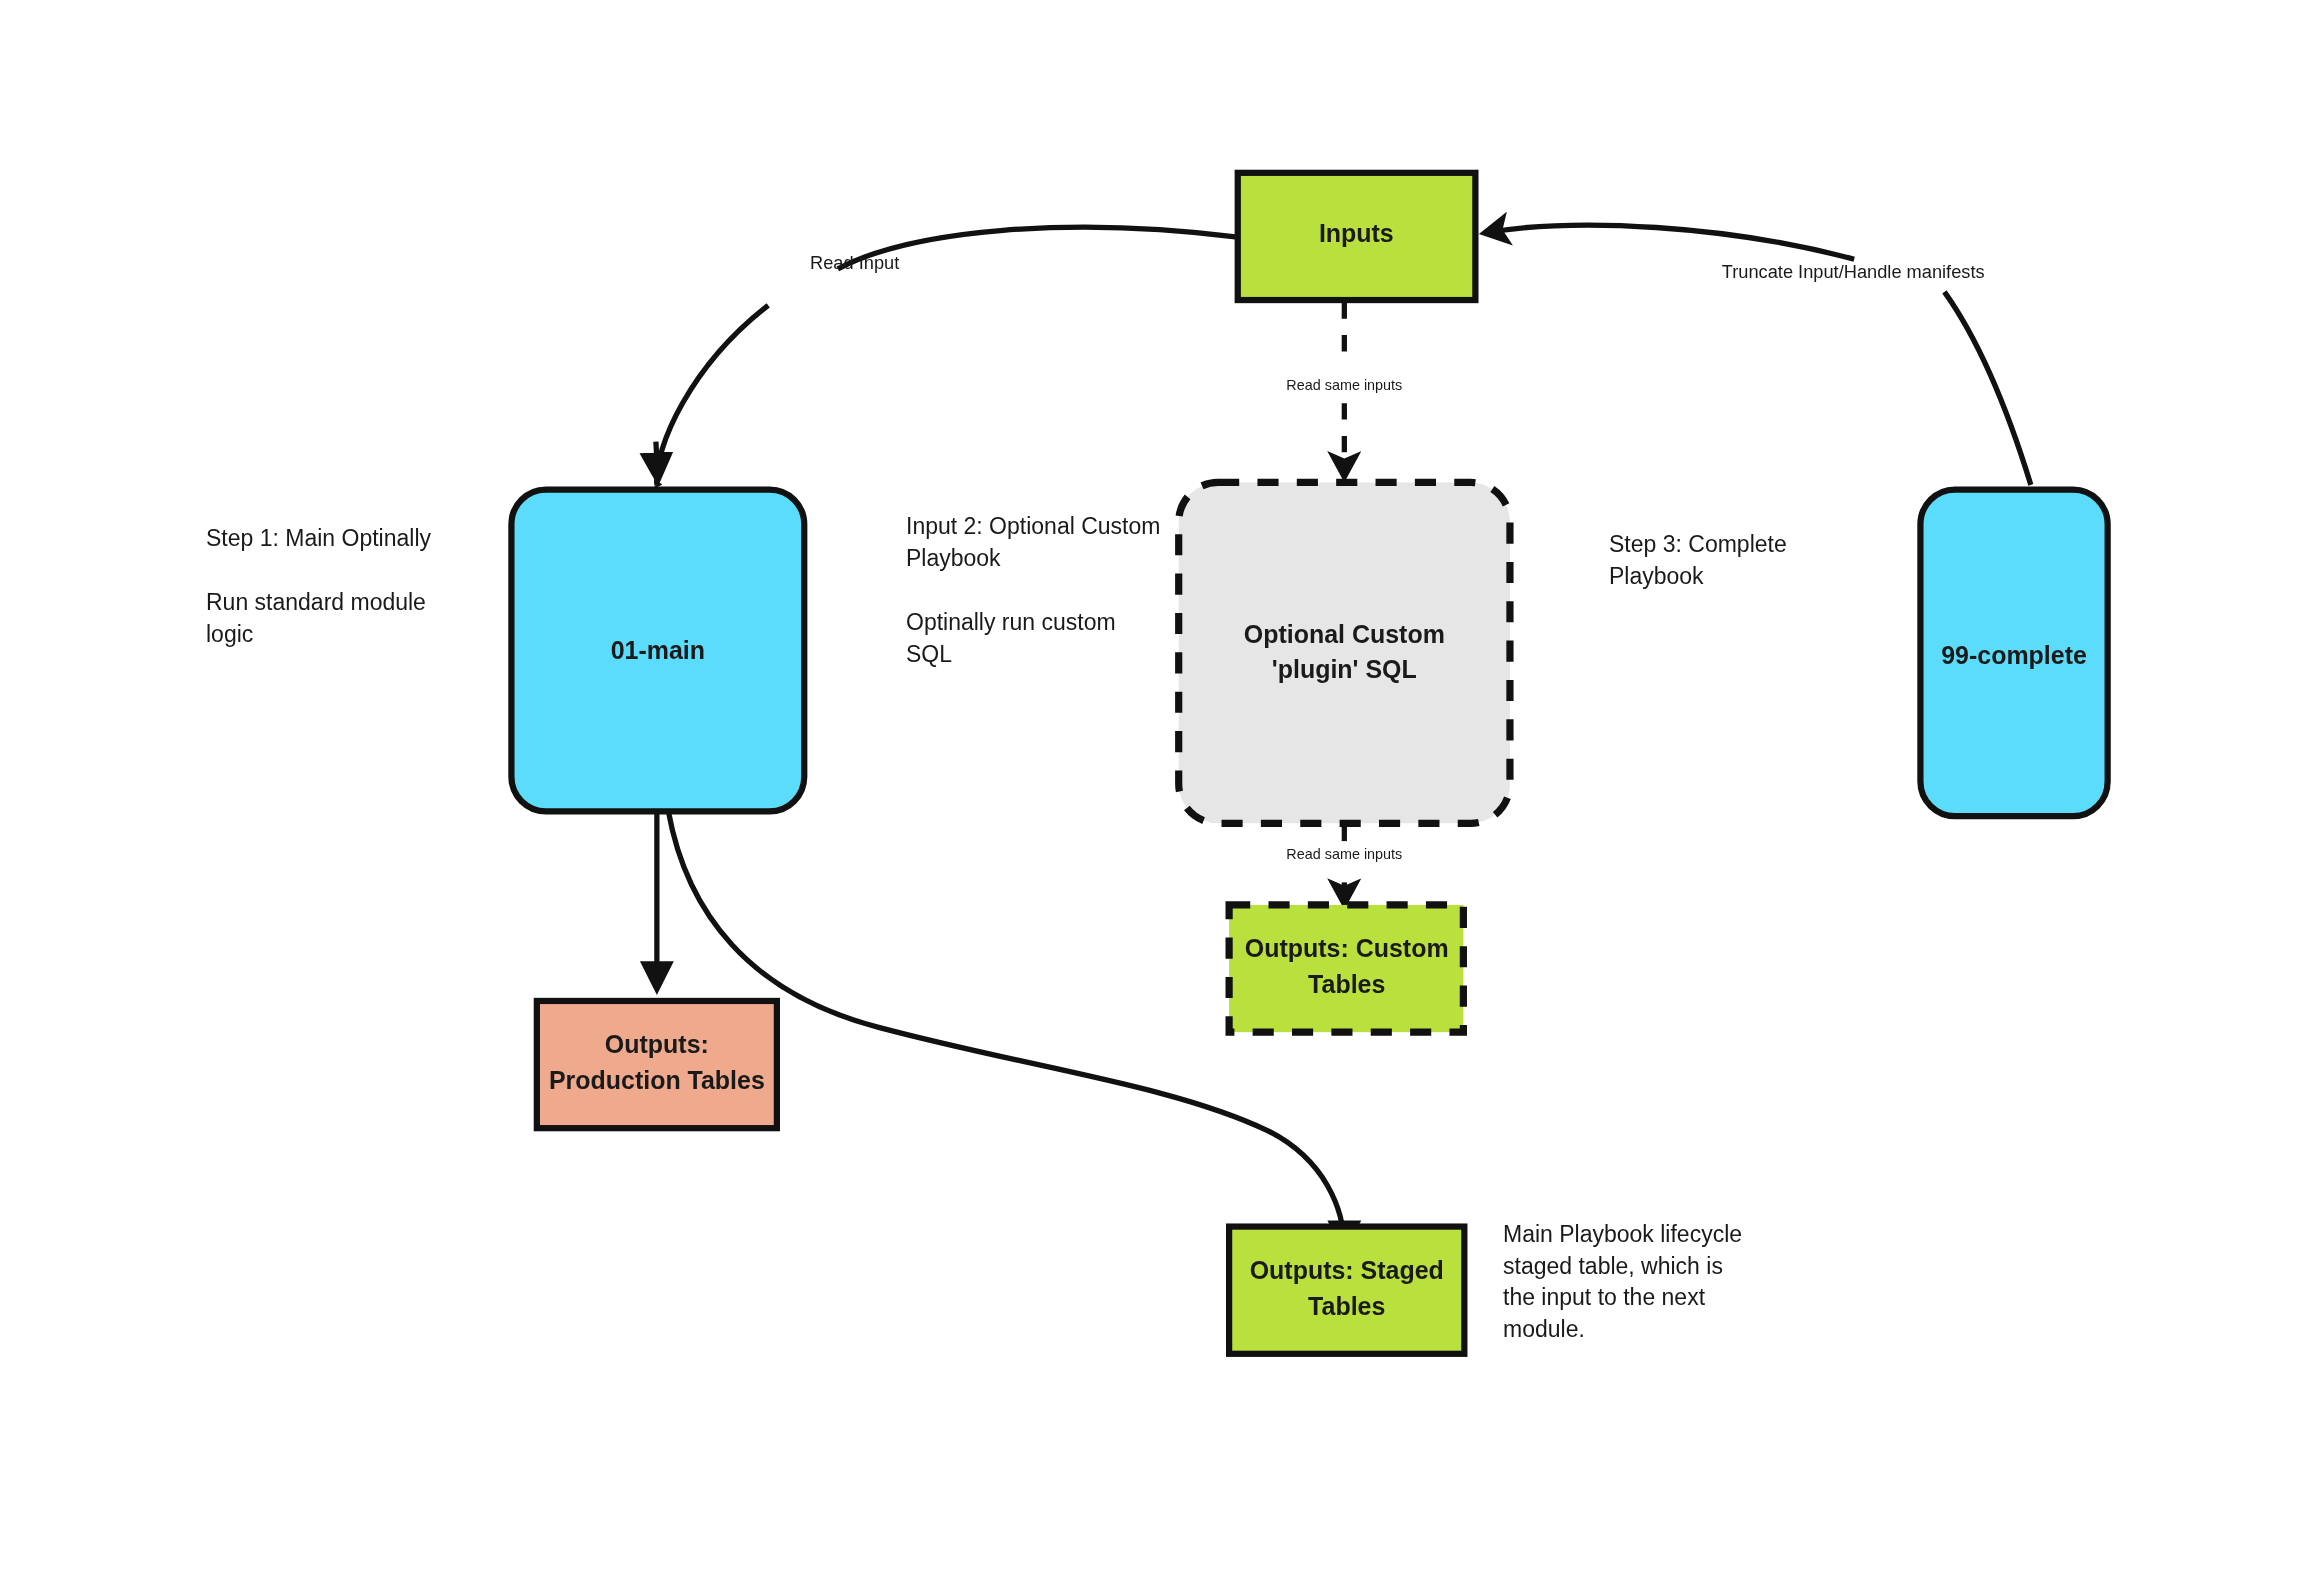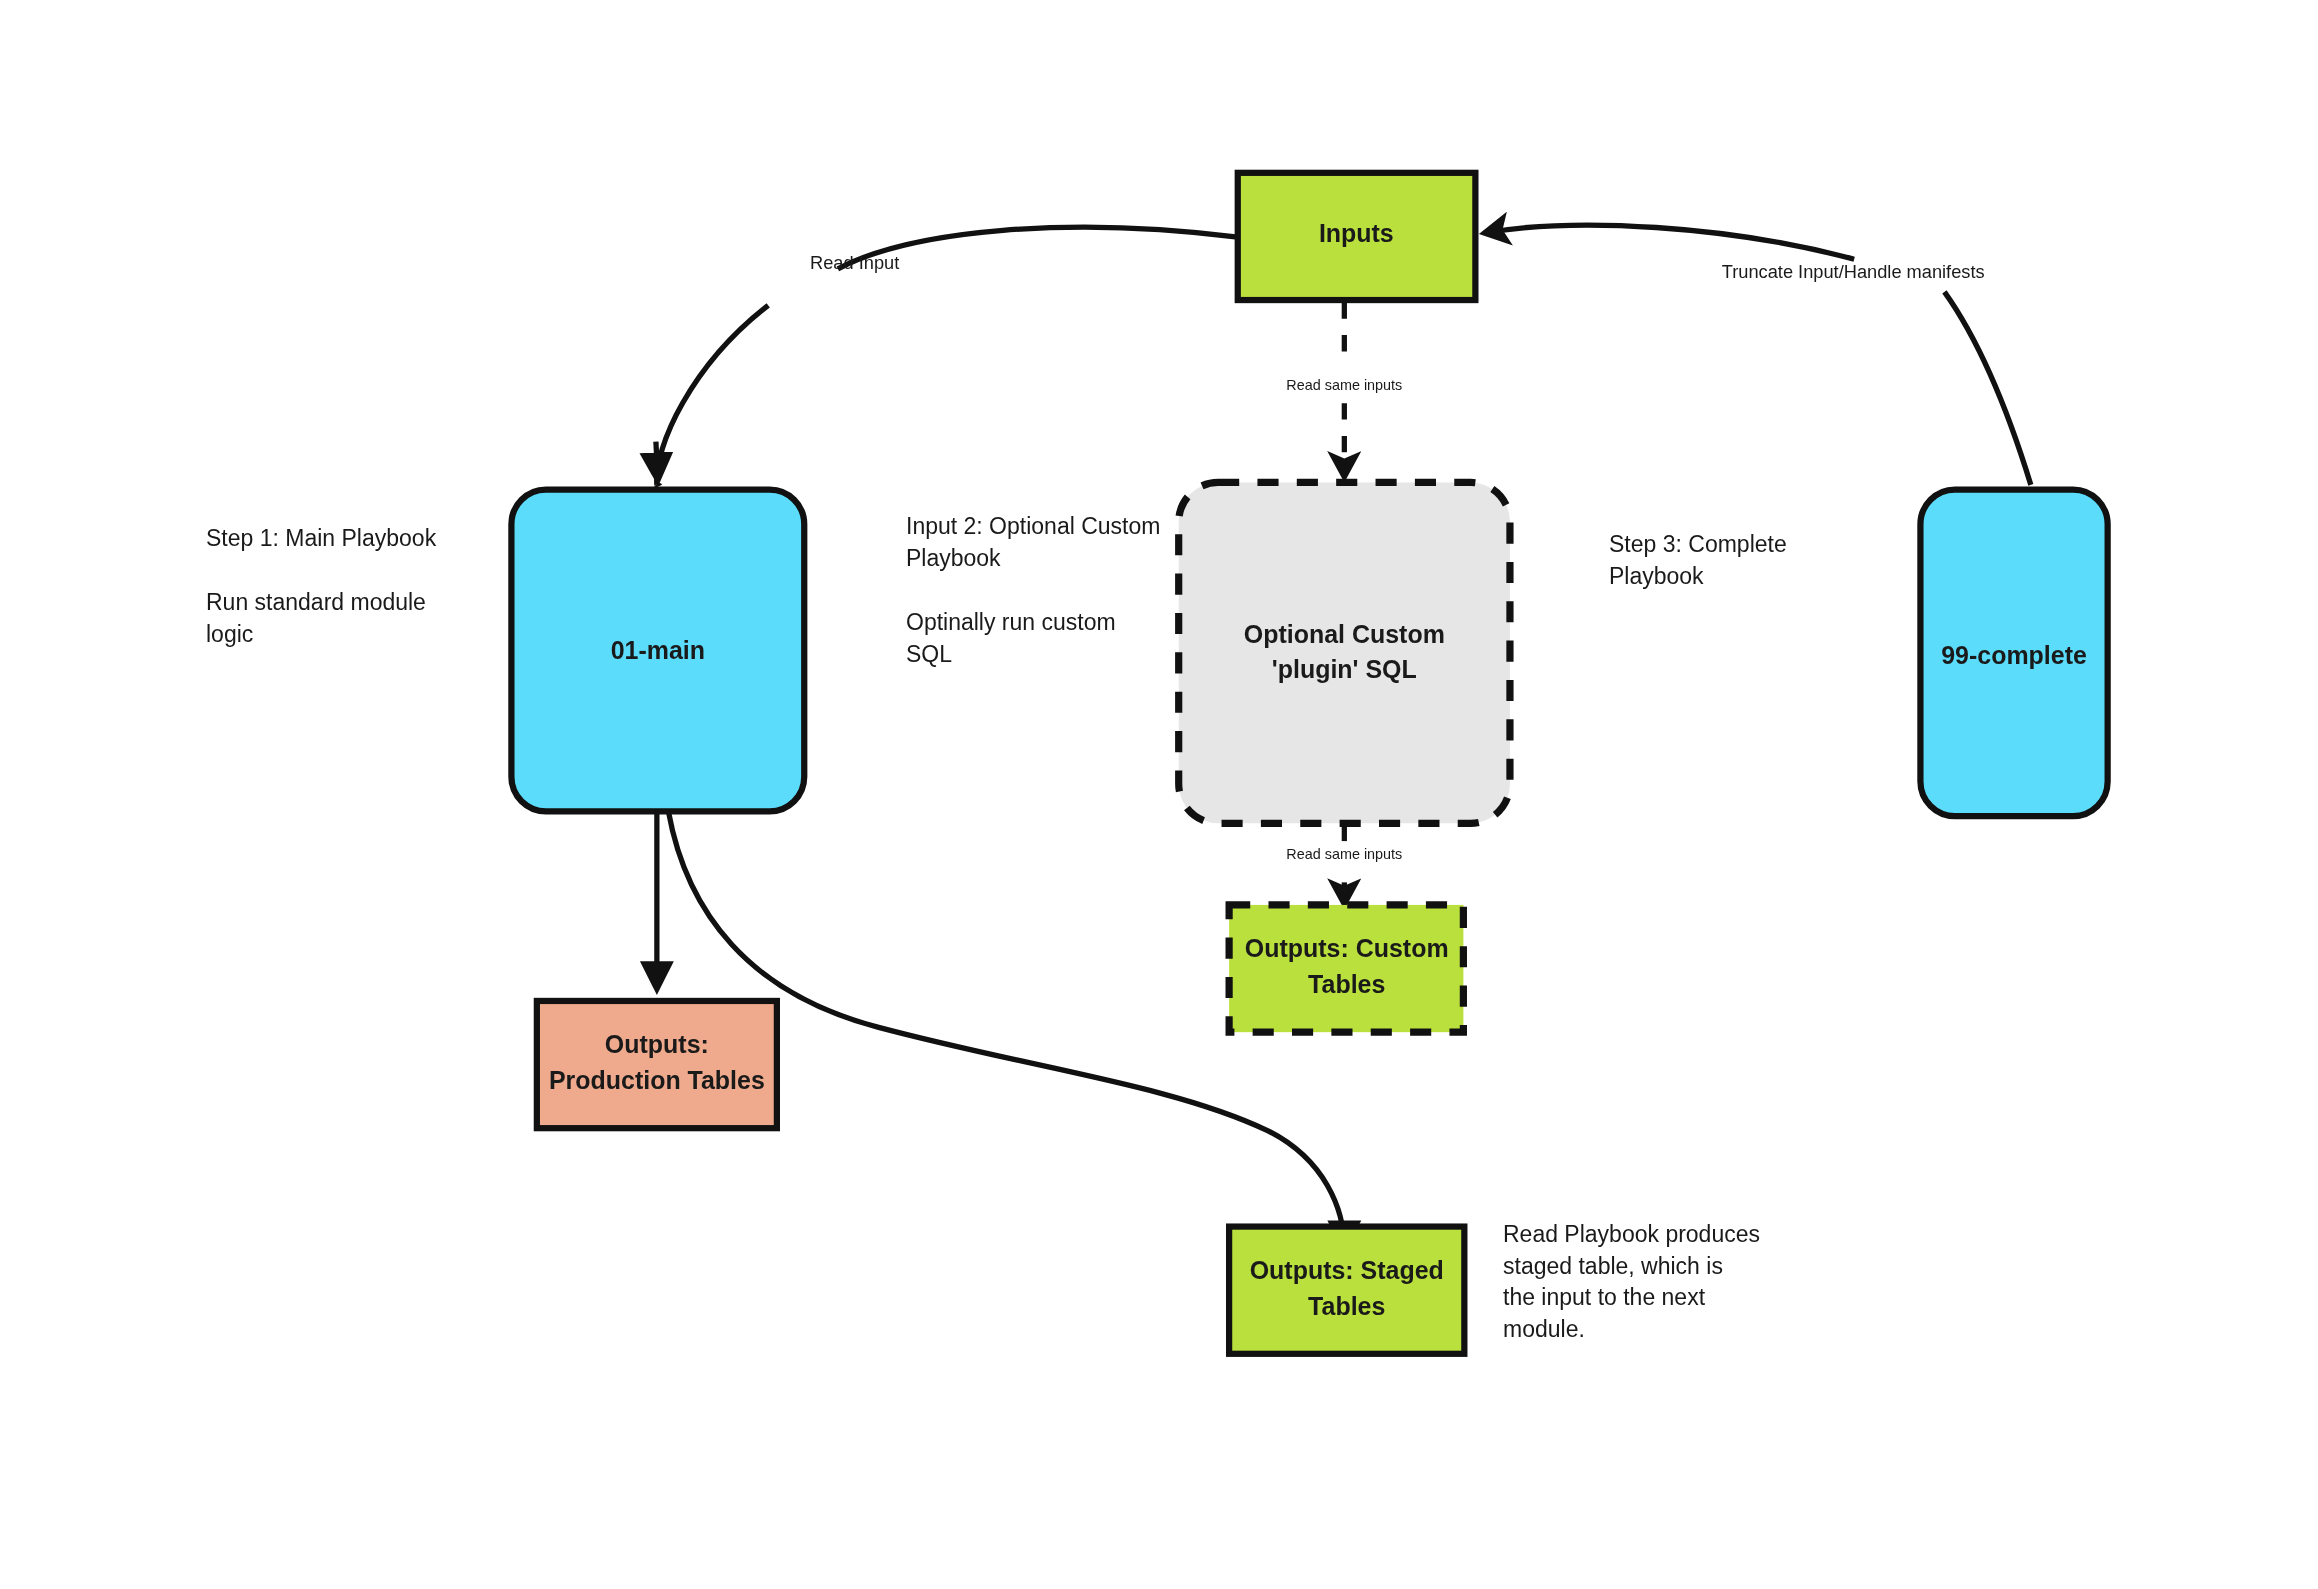--- a/index.html
+++ b/index.html
@@ -156,31 +156,31 @@
     </g>
 
     <g>
       <rect class="shape-solid" x="2560" y="2555" width="490" height="265" fill="#b9e03c"></rect>
       <text class="node-label lg" x="2805" y="2650">Outputs: Staged</text>
       <text class="node-label lg" x="2805" y="2725">Tables</text>
     </g>
 
   </svg>
 
-  <div class="note-block" style="left:206px; top:523px; width:307px;">Step 1: Main Playbook</div>
+  <div class="note-block" style="left:206px; top:523px; width:307px;">Step 1: Main Optinally</div>
   <div class="note-block" style="left:206px; top:587px; width:298px;">Run standard module
 logic</div>
 
   <div class="note-block" style="left:906px; top:511px; width:278px;">Input 2: Optional Custom
 Playbook</div>
   <div class="note-block" style="left:906px; top:607px; width:269px;">Optinally run custom
 SQL</div>
 
   <div class="note-block" style="left:1609px; top:529px; width:269px;">Step 3: Complete
 Playbook</div>
 
-  <div class="note-block" style="left:1503px; top:1219px; width:288px;">Read Playbook produces
+  <div class="note-block" style="left:1503px; top:1219px; width:288px;">Main Playbook lifecycle
 staged table, which is
 the input to the next
 module.</div>
 
 </div>
 
 
 </body></html>

